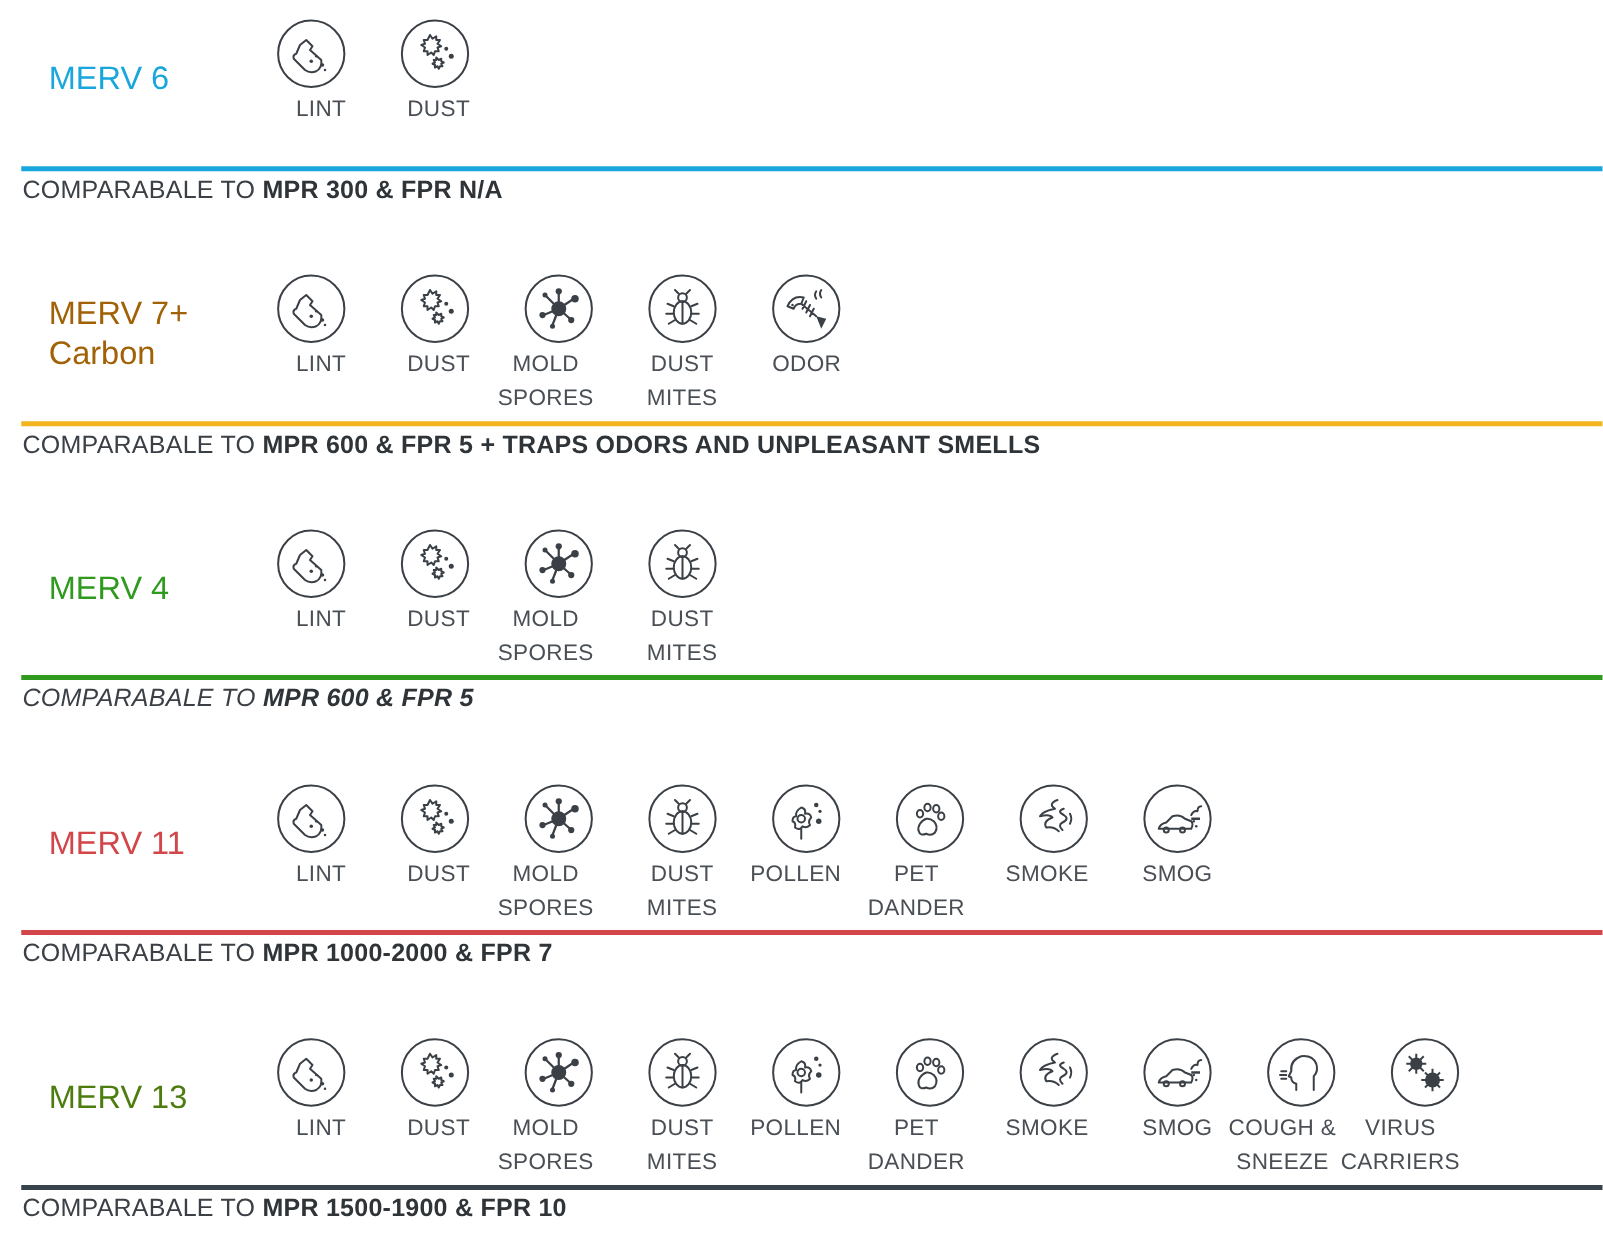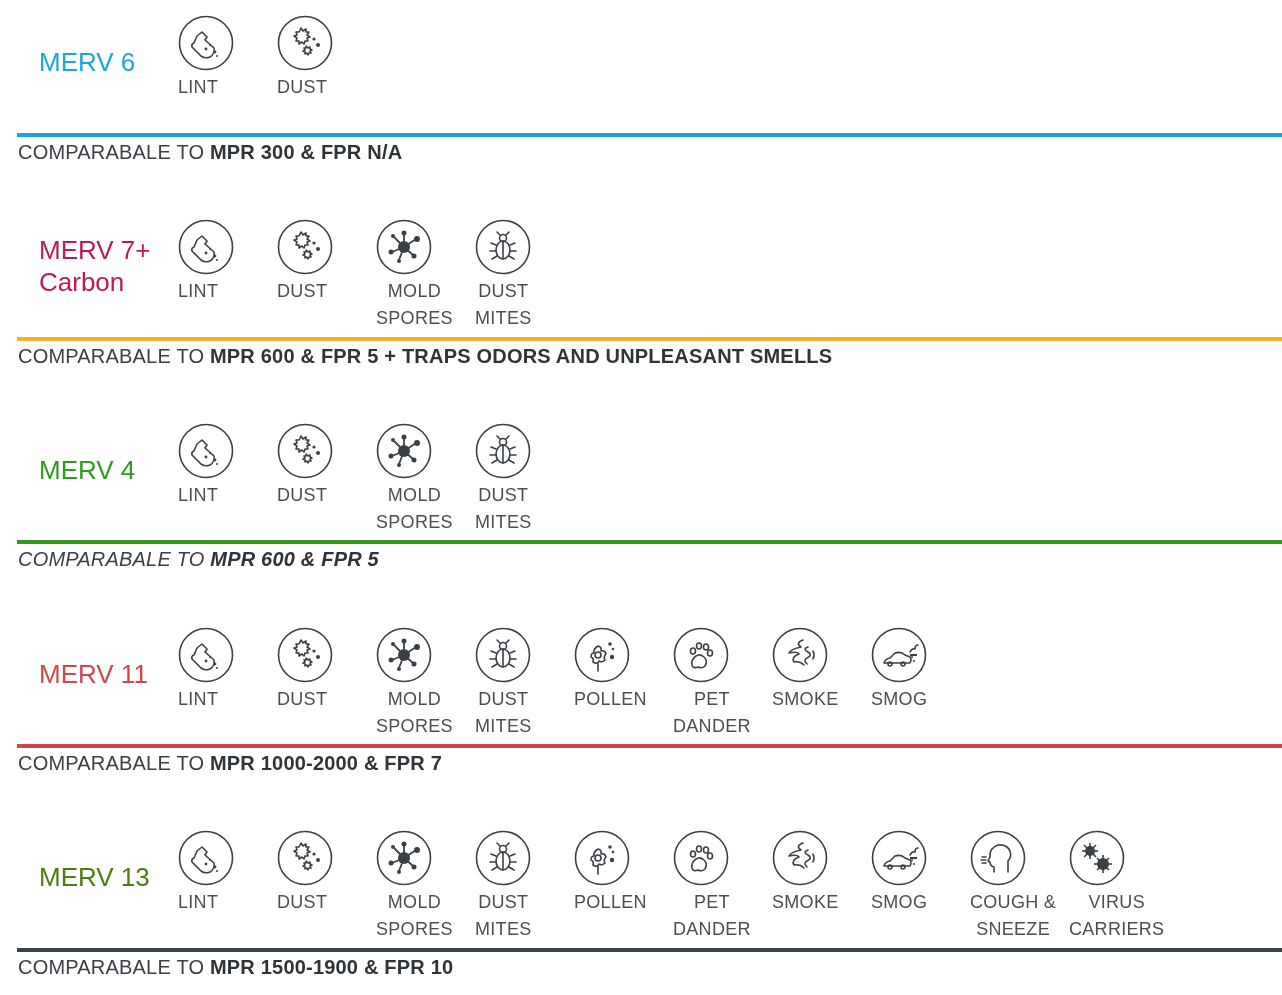--- a/index.html
+++ b/index.html
@@ -1,21 +1,21 @@
 <!DOCTYPE html>
 <html><head>
 <meta charset="utf-8">
 <style>
   html, body { margin: 0; padding: 0; background: #ffffff; }
   body { width: 1282px; height: 995px; position: relative; overflow: hidden;
          font-family: "Liberation Sans", sans-serif; color: #3a4046; }
   .section { position: absolute; left: 0; width: 1282px; }
   .title { position: absolute; left: 28px; font-weight: normal; font-size: 26px; line-height: 32px; margin-left: 11px; }
   .icons { position: absolute; left: 178px; top: 0; display: flex; }
-  .item { width: 99px; display: flex; flex-direction: column; align-items: flex-start; }
+  .item { width: 99px; display: flex; flex-direction: column; align-items: flex-end; }
   .circle { width: 56px; height: 56px; }
   .circle svg { width: 56px; height: 56px; display: block; }
   .label { margin-top: 3px; font-size: 18px; line-height: 27px; color: #4a4f55; text-align: center; white-space: pre-line; letter-spacing: 0.3px; }
   .rule { position: absolute; left: 17px; right: 0; height: 4px; }
   .caption { position: absolute; left: 18px; font-size: 20px; color: #3a4046; white-space: nowrap; letter-spacing: 0.2px; }
   .caption b { font-weight: bold; color: #2f3438; }
 </style>
 </head>
 <body>
 
@@ -46,21 +46,21 @@
               <circle fill="#3a4046" cx="41" cy="30" r="2"></circle>
             </svg>
           </div>
           <div class="label">DUST</div>
         </div>
       </div>
       <div class="rule" style="top: 133px; background: rgb(25, 166, 220);"></div>
       <div class="caption" style="top: 141px;"><span>COMPARABALE TO </span><b>MPR 300 &amp; FPR N/A</b></div>
     </div>
     <div class="section" style="top: 0px;">
-      <div class="title" style="top: 234px; white-space: pre-line; color: #be185d;">MERV 7+
+      <div class="title" style="top: 234px; white-space: pre-line; color: #a16207;">MERV 7+
 Carbon</div>
       <div class="icons" style="top: 219px;">
         <div class="item">
           <div class="circle">
             <svg viewBox="0 0 56 56">
               <circle cx="28" cy="28" r="26.5" fill="none" stroke="#3a4046" stroke-width="1.6"></circle>
               <path stroke="#3a4046" fill="none" stroke-width="1.6" stroke-linecap="round" stroke-linejoin="round" d="M19 21 l5-4 l5 5 l-2 3 l9 8 q1 6-4 9 q-5 2-9-1 l-9-9 q-1-3 2-4 z"></path>
               <circle fill="#3a4046" cx="28" cy="34" r="1.4"></circle>
               <circle fill="#3a4046" cx="32" cy="30" r="1"></circle>
               <circle fill="#3a4046" cx="37" cy="37" r="1.4"></circle>
@@ -111,20 +111,33 @@
               <circle cx="28" cy="28" r="26.5" fill="none" stroke="#3a4046" stroke-width="1.6"></circle>
               <ellipse stroke="#3a4046" fill="none" stroke-width="1.6" stroke-linecap="round" stroke-linejoin="round" cx="28" cy="31" rx="7" ry="9"></ellipse>
               <circle stroke="#3a4046" fill="none" stroke-width="1.6" stroke-linecap="round" stroke-linejoin="round" cx="28" cy="19" r="3.5"></circle>
               <line stroke="#3a4046" fill="none" stroke-width="1.6" stroke-linecap="round" stroke-linejoin="round" x1="28" y1="22" x2="28" y2="40"></line>
               <path stroke="#3a4046" fill="none" stroke-width="1.6" stroke-linecap="round" stroke-linejoin="round" d="M25 16 l-3-3 M31 16 l3-3 M21 26 l-5-2 M35 26 l5-2 M21 32 l-6 0 M35 32 l6 0 M22 37 l-5 3 M34 37 l5 3"></path>
             </svg>
           </div>
           <div class="label">DUST
 MITES</div>
         </div>
+        <div class="item">
+          <div class="circle">
+            <svg viewBox="0 0 56 56">
+              <circle cx="28" cy="28" r="26.5" fill="none" stroke="#3a4046" stroke-width="1.6"></circle>
+              <path stroke="#3a4046" fill="none" stroke-width="1.6" stroke-linecap="round" stroke-linejoin="round" d="M13 26 q4-9 13-7 l-2 5 q-5 0-6 4 z"></path>
+              <circle fill="#3a4046" cx="17" cy="25" r="1"></circle>
+              <path stroke="#3a4046" fill="none" stroke-width="1.6" stroke-linecap="round" stroke-linejoin="round" d="M24 24 l12 10 M28 22 l-3 6 M31 25 l-3 6 M34 28 l-3 6"></path>
+              <path fill="#3a4046" d="M36 34 l8 2 l-4 8 z"></path>
+              <path stroke="#3a4046" fill="none" stroke-width="1.6" stroke-linecap="round" stroke-linejoin="round" d="M36 14 q-2 3 0 6 M40 13 q-2 3 0 6"></path>
+            </svg>
+          </div>
+          <div class="label">ODOR</div>
+        </div>
       </div>
       <div class="rule" style="top: 337px; background: rgb(242, 181, 29);"></div>
       <div class="caption" style="top: 345px;"><span>COMPARABALE TO </span><b>MPR 600 &amp; FPR 5 + TRAPS ODORS AND UNPLEASANT SMELLS</b></div>
     </div>
     <div class="section" style="top: 0px;">
       <div class="title" style="top: 454px; white-space: pre-line; color: rgb(47, 154, 30);">MERV 4</div>
       <div class="icons" style="top: 423px;">
         <div class="item">
           <div class="circle">
             <svg viewBox="0 0 56 56">

